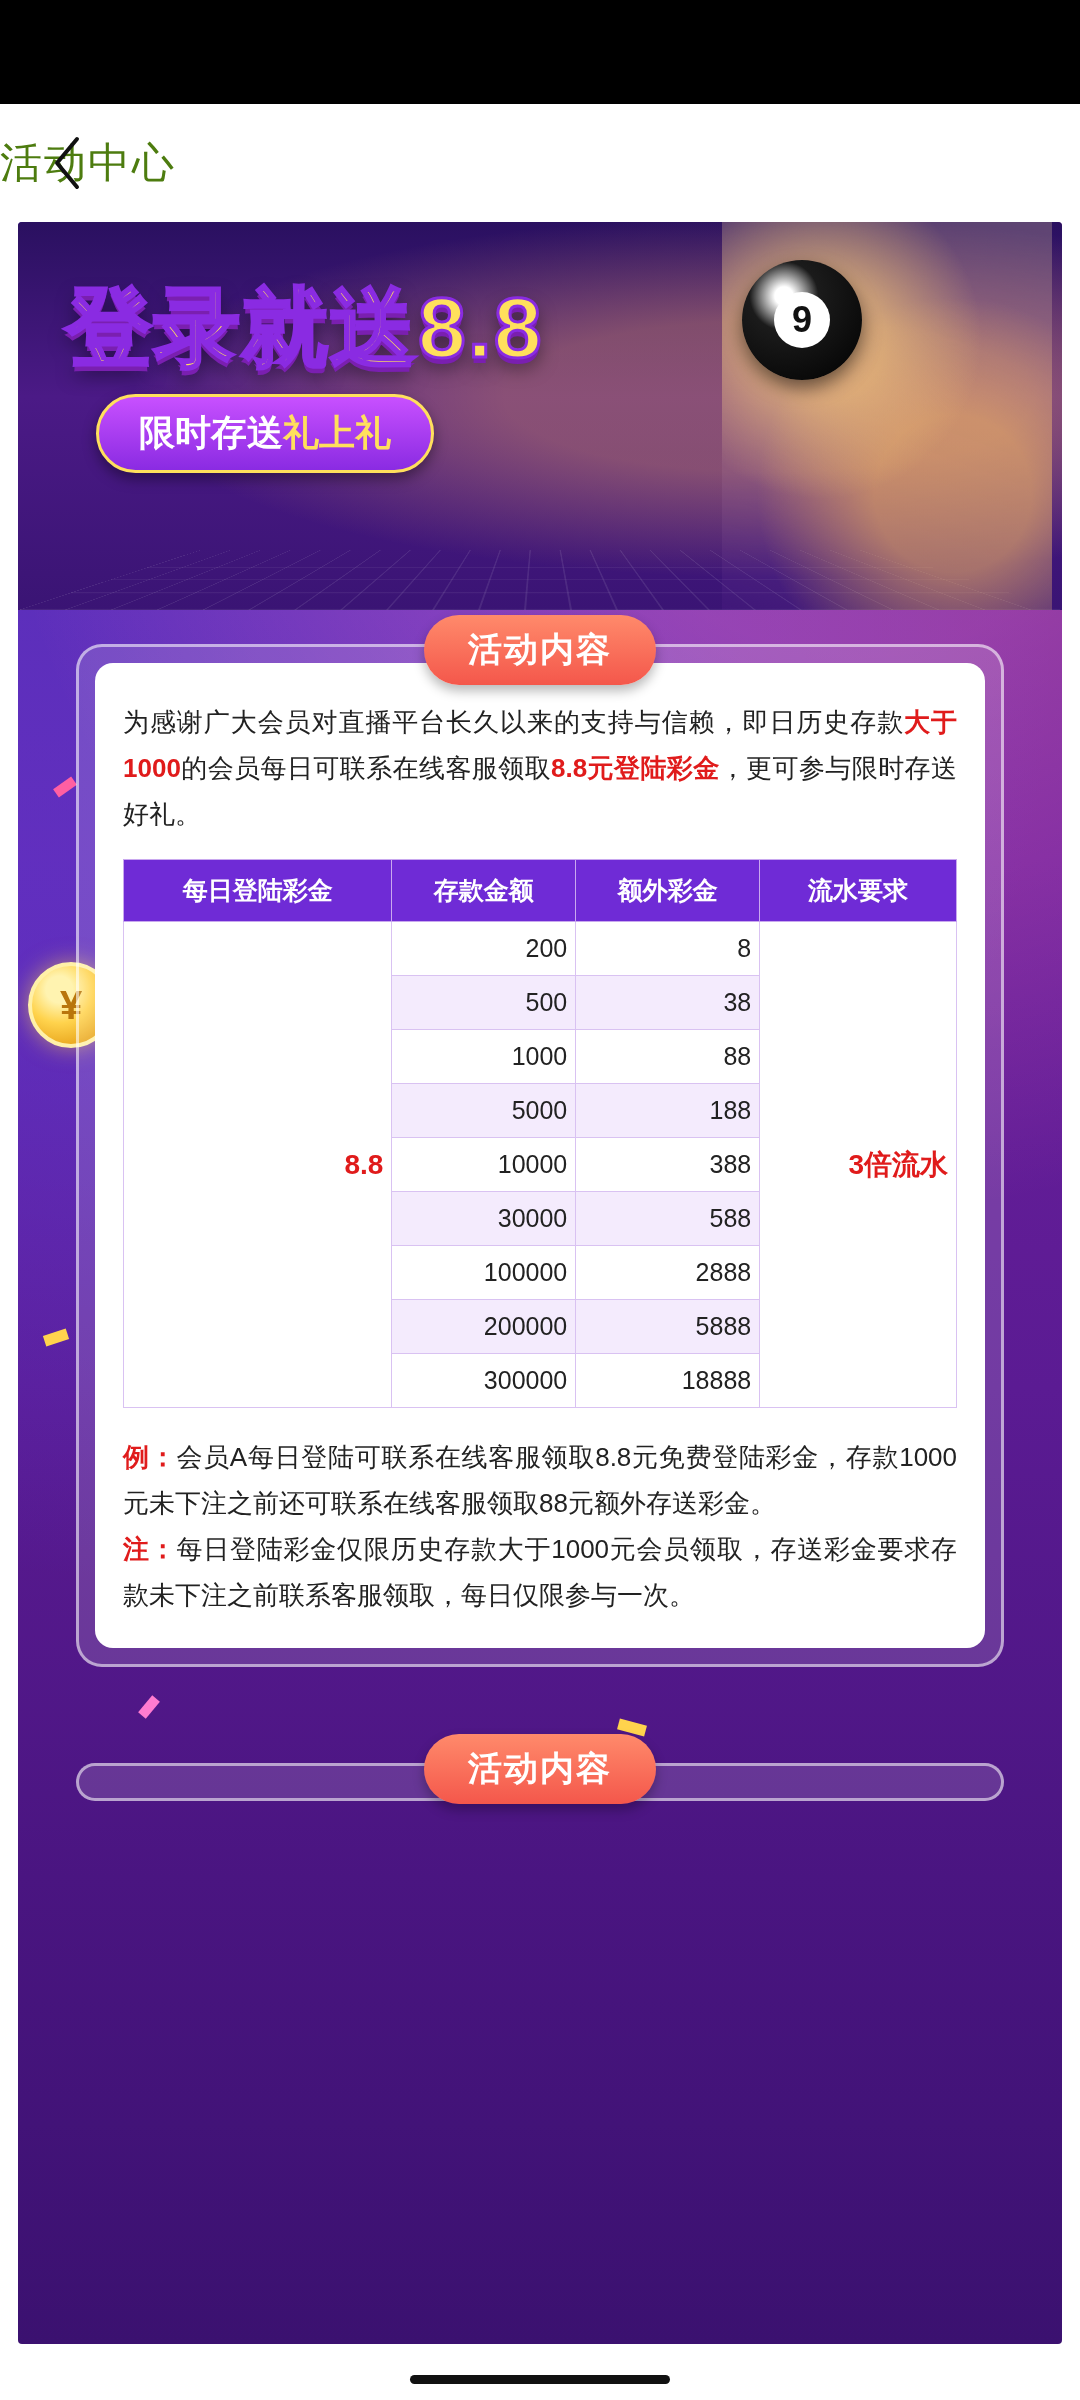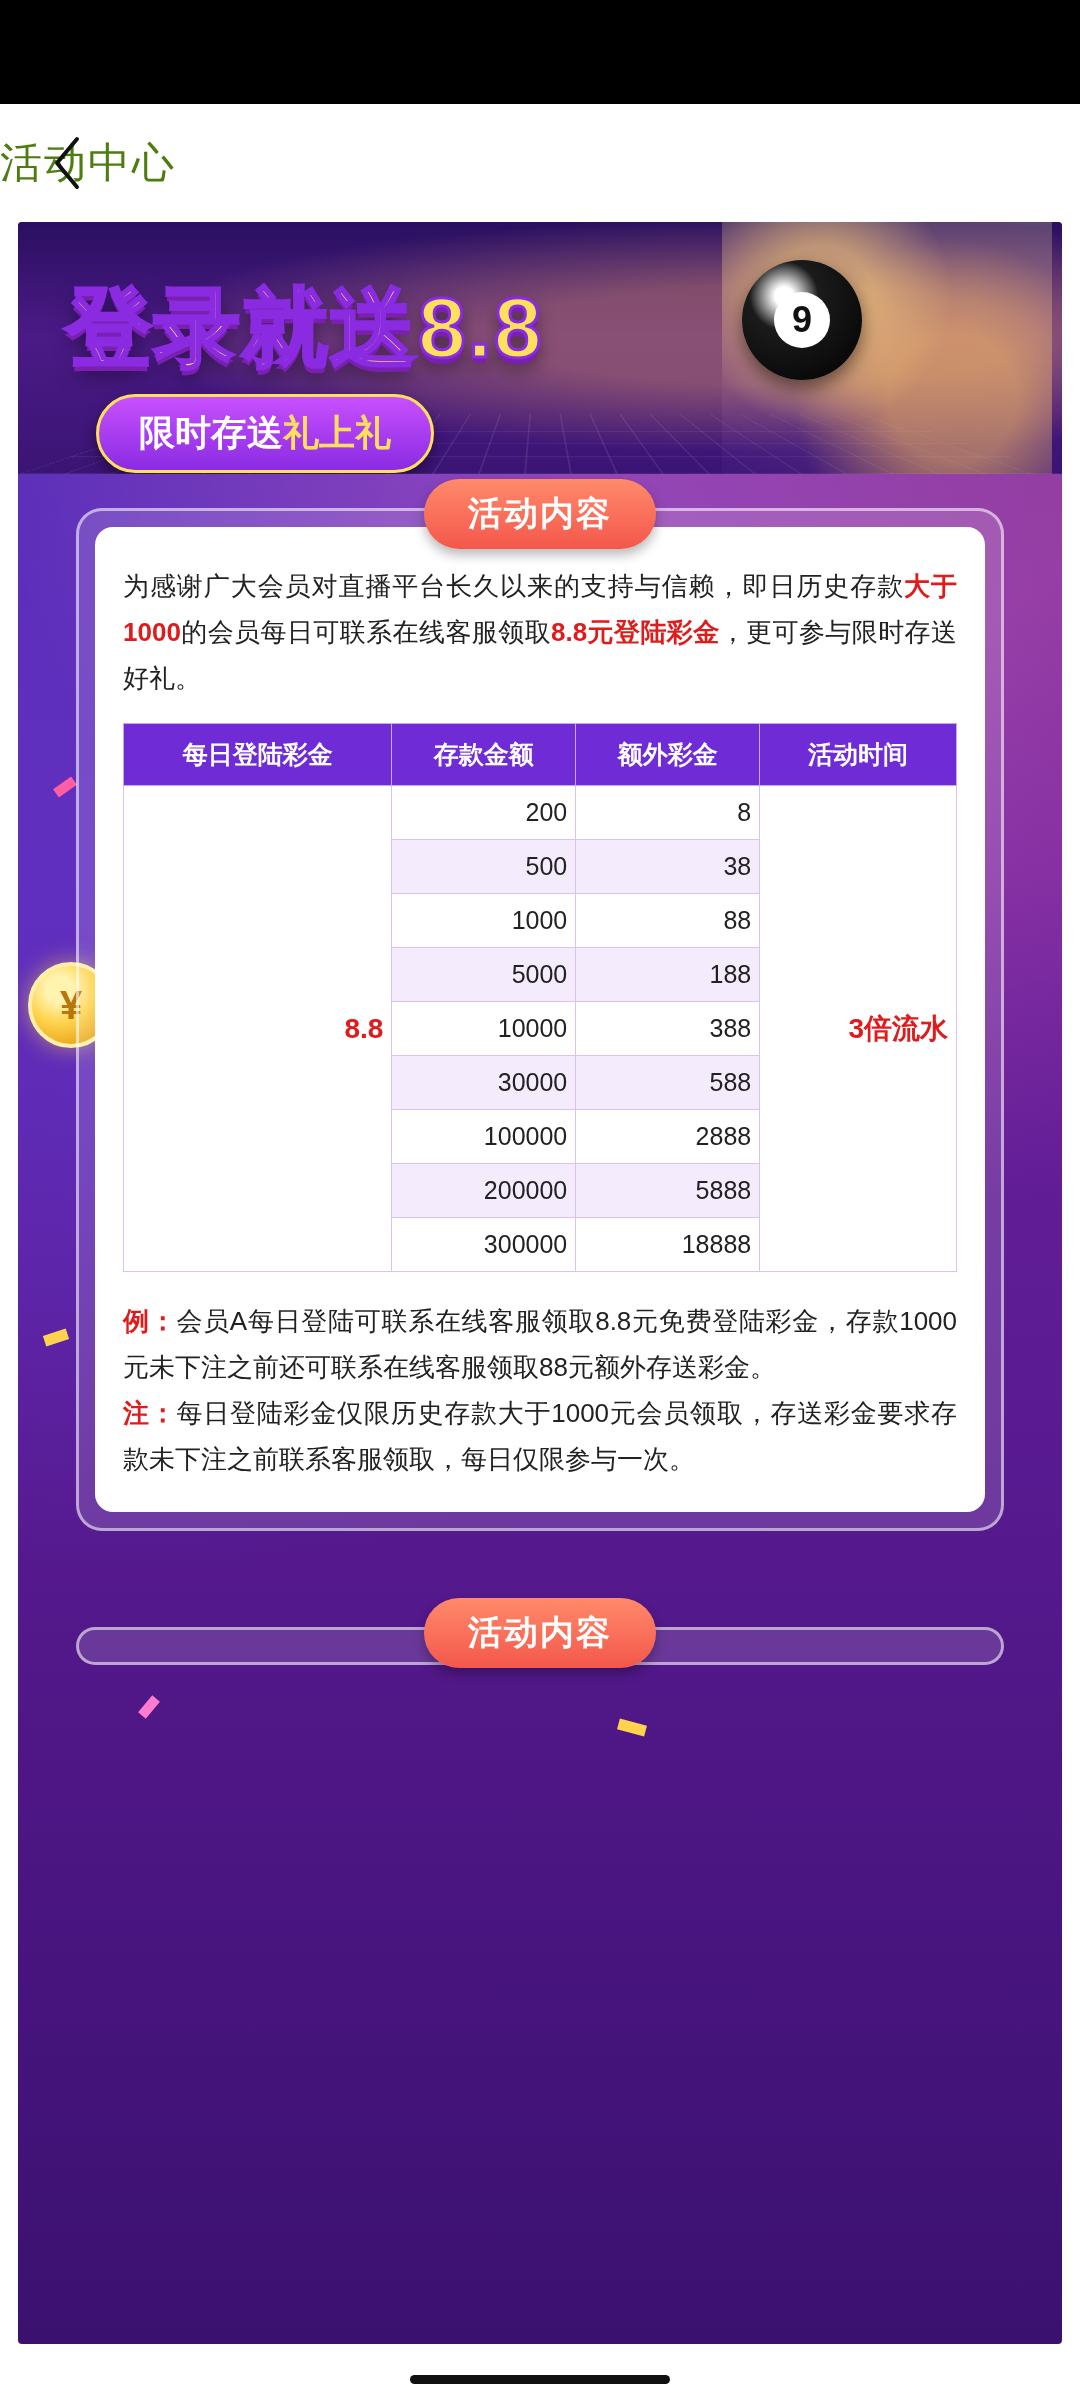--- a/index.html
+++ b/index.html
@@ -64,21 +64,21 @@
   .c3 { width: 30px; height: 12px; background: #46c6ff; transform: rotate(52deg); left: 660px; top: 600px; }
   .c4 { width: 24px; height: 11px; background: #ffd34d; transform: rotate(-18deg); left: 26px; top: 1110px; }
   .c5 { width: 26px; height: 12px; background: #6fe07a; transform: rotate(40deg); left: 662px; top: 1260px; }
   .c6 { width: 22px; height: 10px; background: #ff7bd0; transform: rotate(-50deg); left: 120px; top: 1480px; }
   .c7 { width: 28px; height: 11px; background: #ffd34d; transform: rotate(15deg); left: 600px; top: 1500px; }
   .c8 { width: 20px; height: 9px; background: #7ad4ff; transform: rotate(-25deg); left: 250px; top: 1125px; }
 
   
   .hero {
     position: relative;
-    height: 252px;
+    height: 388px;
     overflow: hidden;
     background:
       radial-gradient(ellipse at 72% 45%, rgba(255,180,90,0.35) 0 25%, rgba(0,0,0,0) 60%),
       linear-gradient(180deg, #2a1060 0%, #4b1a86 45%, #3a1474 100%);
   }
   .hero-grid {
     position: absolute; left: 0; right: 0; bottom: 0; height: 150px;
     background-image:
       repeating-linear-gradient(90deg, rgba(255,255,255,0.10) 0 2px, rgba(255,255,255,0) 2px 46px),
       repeating-linear-gradient(0deg, rgba(255,255,255,0.08) 0 2px, rgba(255,255,255,0) 2px 30px);
@@ -295,21 +295,21 @@
         <p class="para">
           <span>为感谢广大会员对直播平台长久以来的支持与信赖，即日历史存款</span><span class="red">大于1000</span><span>的会员每日可联系在线客服领取</span><span class="red">8.8元登陆彩金</span><span>，更可参与限时存送好礼。</span>
         </p>
 
         <table class="promo">
           <thead>
             <tr>
               <th>每日登陆彩金</th>
               <th>存款金额</th>
               <th>额外彩金</th>
-              <th>活动时间</th>
+              <th>流水要求</th>
             </tr>
           </thead>
           <tbody>
             <tr>
               <td class="merged" rowspan="9">8.8</td>
               <td>200</td>
               <td>8</td>
               <td class="merged" rowspan="9">3倍流水</td>
             </tr>
             <tr class="alt">

